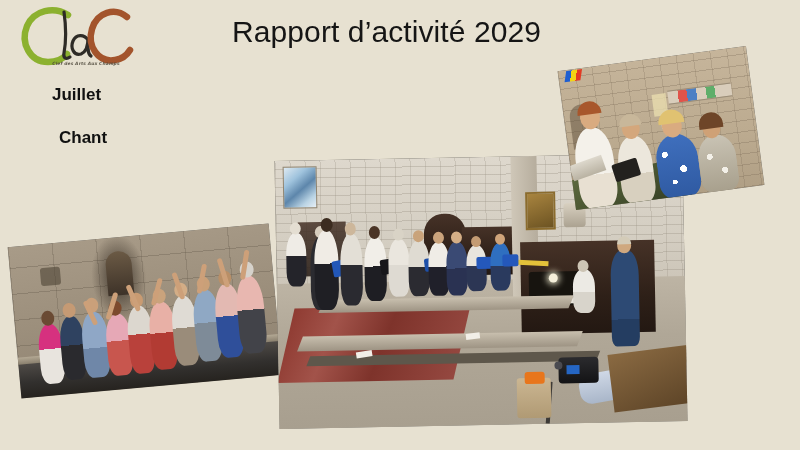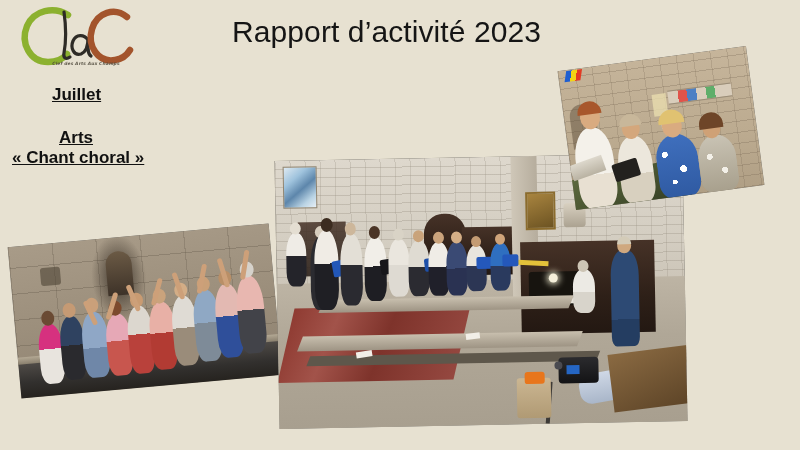--- a/index.html
+++ b/index.html
@@ -30,21 +30,21 @@
   .badge{
     position:absolute;left:569px;top:19px;
     border:2.5px solid #ef0c0c;border-radius:7px;
     background:#ece7d9;
     padding:5px 9px 6px 9px;
     font-size:13.5px;font-weight:700;color:#101010;
     letter-spacing:.1px;white-space:nowrap;line-height:1;
   }
 
   
-  .cap{position:absolute;color:#111;font-weight:700;white-space:nowrap;text-decoration:underline;}
+  .cap{position:absolute;color:#111;font-weight:700;white-space:nowrap;}
   .cap-month{left:52px;top:85px;font-size:17px;}
   .cap-stage{left:59px;top:128px;font-size:17px;}
   .cap-quote{left:12px;top:148px;font-size:17px;}
 
   
   .photo{
     position:absolute;overflow:hidden;background:#6d6a63;
   }
   .photo .scene{position:absolute;inset:0;}
   .fig{position:absolute;border-radius:48% 48% 34% 34%/40% 40% 26% 26%;}
@@ -150,25 +150,24 @@
       <path d="M50 8 C52 22 52 38 50 49 C49 54 52 56 56 53" fill="none" stroke="#2e2b26" stroke-width="3.2" stroke-linecap="round"></path>
 
       <path d="M74 36 C70 30 62 30 59 37 C56 44 60 52 67 50 C72 48 74 42 74 34
                C74 42 73 50 77 52" fill="none" stroke="#2e2b26" stroke-width="3.2" stroke-linecap="round"></path>
 
       <path d="M113 13 C101 3 83 8 78 25 C73 42 84 59 101 56 C108 55 113 51 116 46" fill="none" stroke="#a3542c" stroke-width="6.5" stroke-linecap="round"></path>
     </svg>
     <div class="logo-tag">Clef des Arts Aux Champs</div>
   </div>
 
-  <div class="title">Rapport d’activité 2023</div>
+  <div class="title">Rapport d’activité 2029</div>
 
   <div class="cap cap-month">Juillet</div>
-  <div class="cap cap-stage">Arts</div>
-  <div class="cap cap-quote">« Chant choral »</div>
+  <div class="cap cap-stage">Chant</div>
 
   <div class="photo" id="photo-left">
     <div class="scene">
       <div class="ledge"></div>
       <div class="ground"></div>
 
       <div class="blk" style="left:96px;top:14px;width:26px;height:44px;background:linear-gradient(180deg,#6b5a45,#3d3228);border-radius:13px 13px 0 0;"></div>
       <div class="blk" style="left:30px;top:24px;width:20px;height:18px;background:rgba(70,60,46,.55);border-radius:3px;"></div>
 
       <div class="fig" style="left:22px;top:80px;width:24px;height:60px;background:linear-gradient(180deg,#d6317f 0 42%,#e8e4de 42% 100%);"></div>

